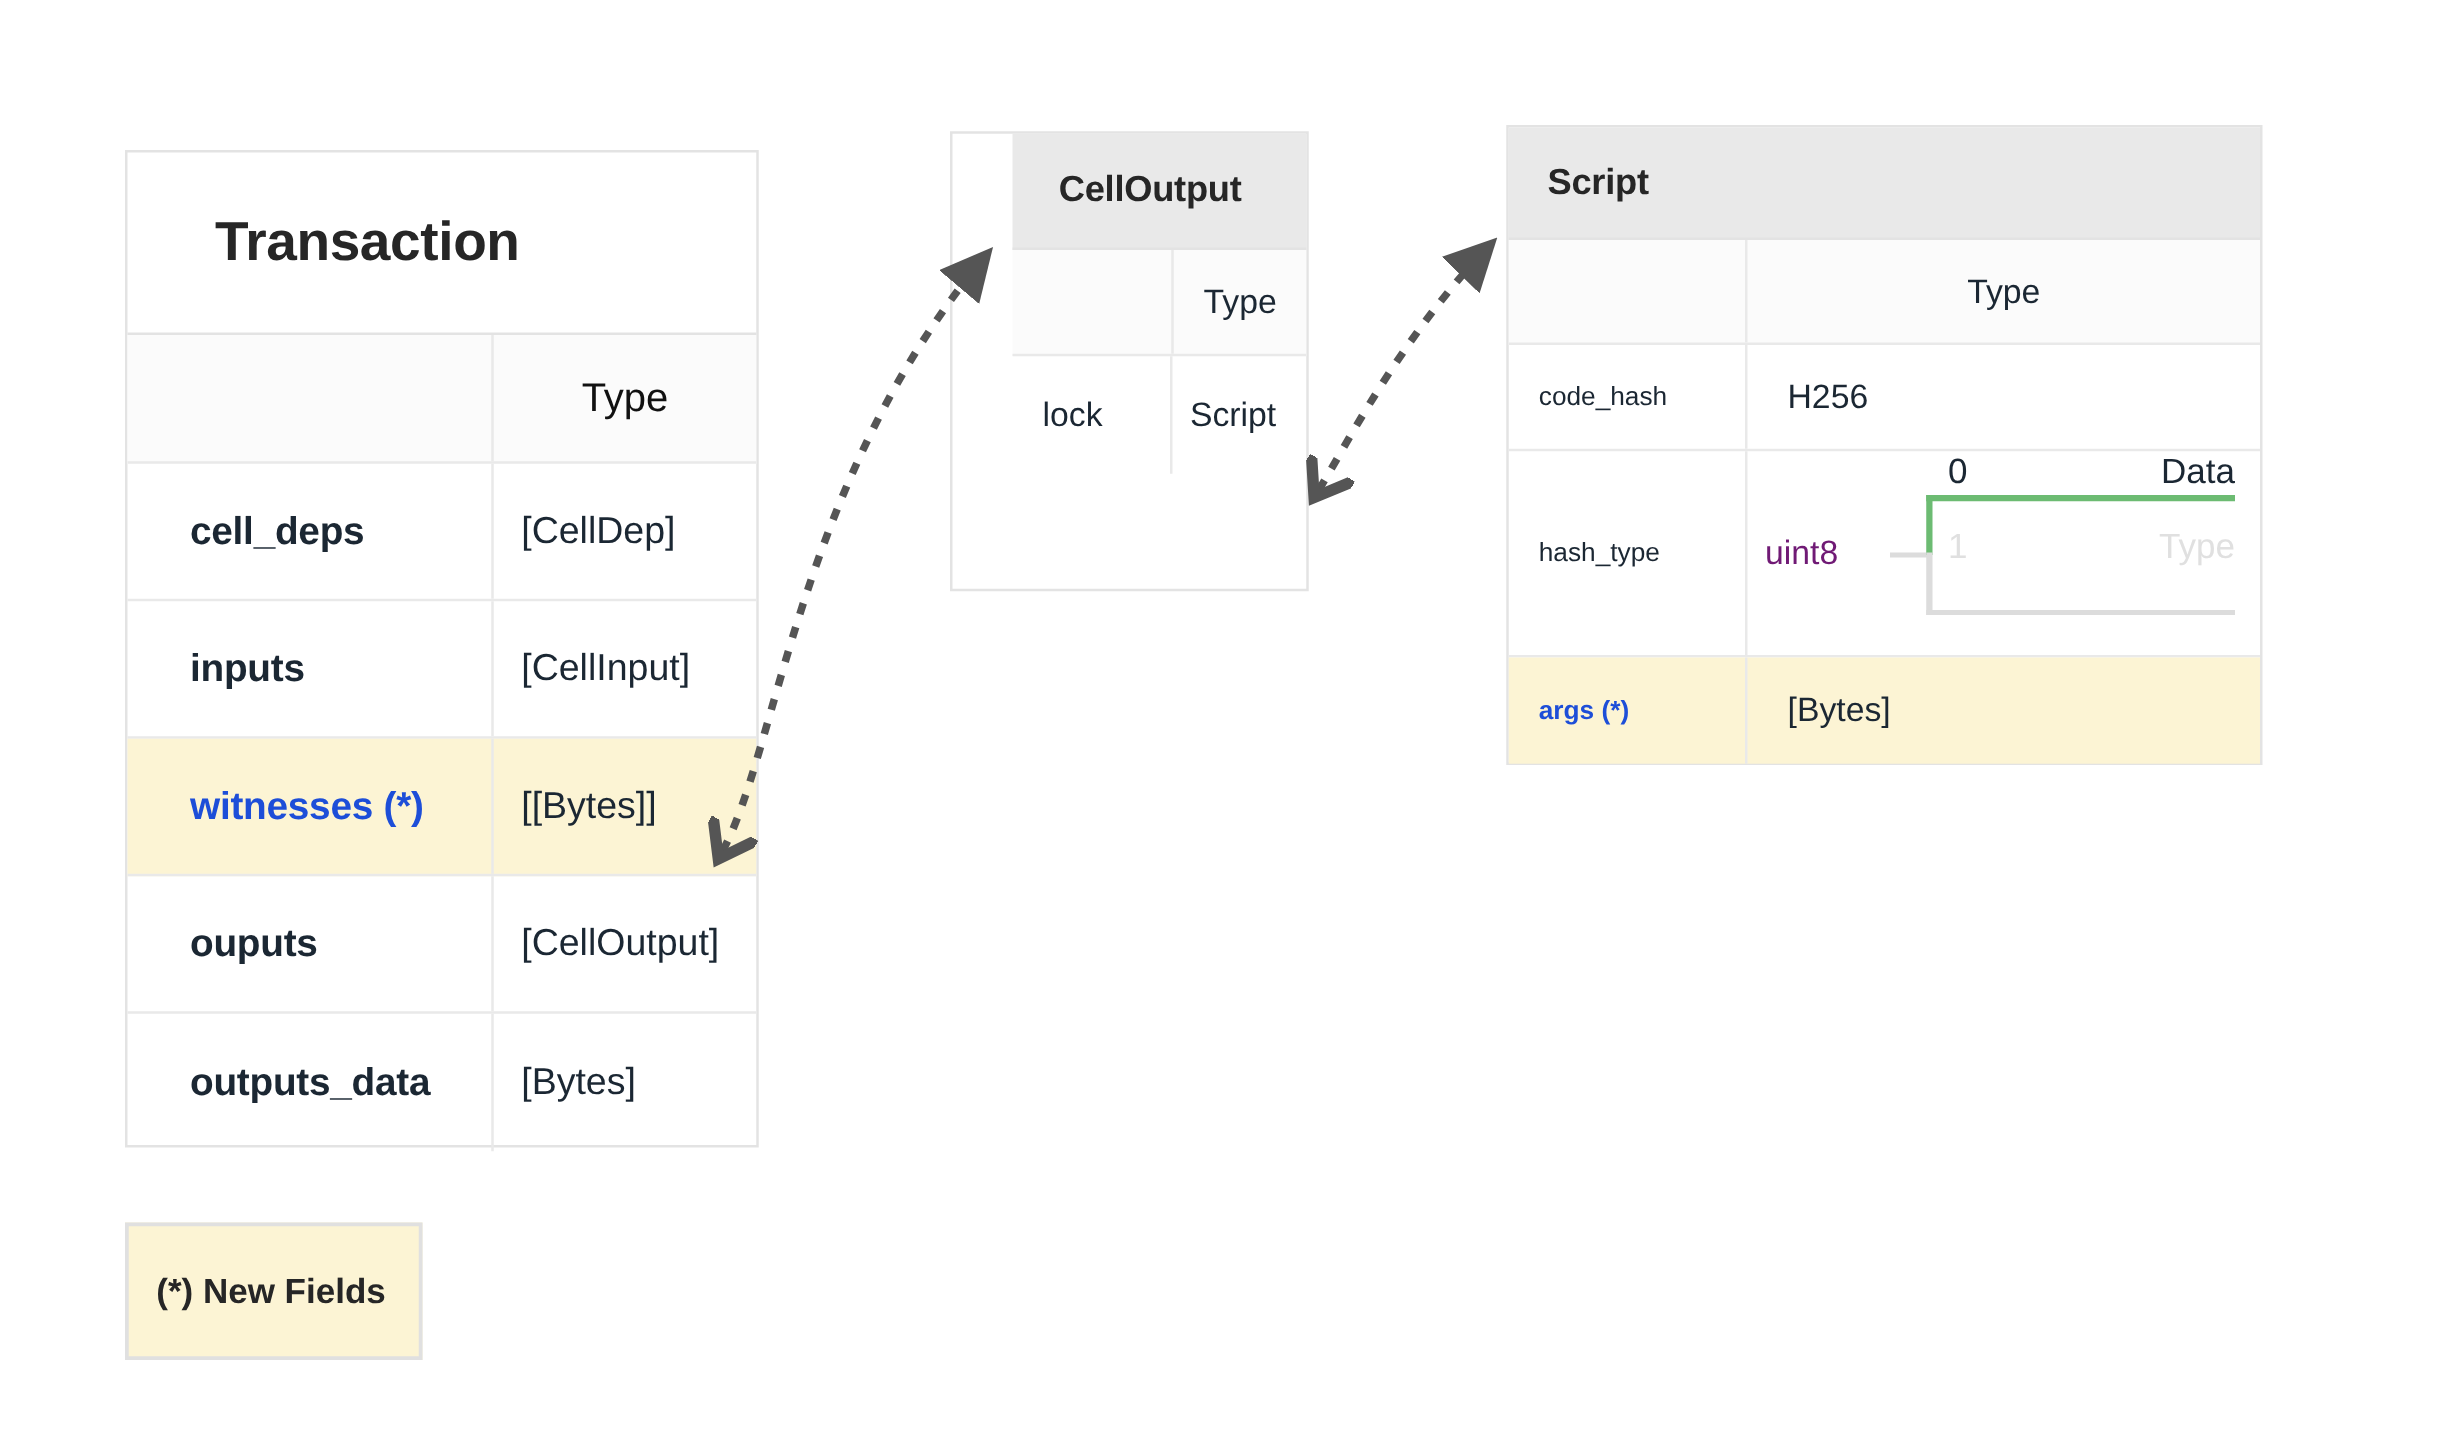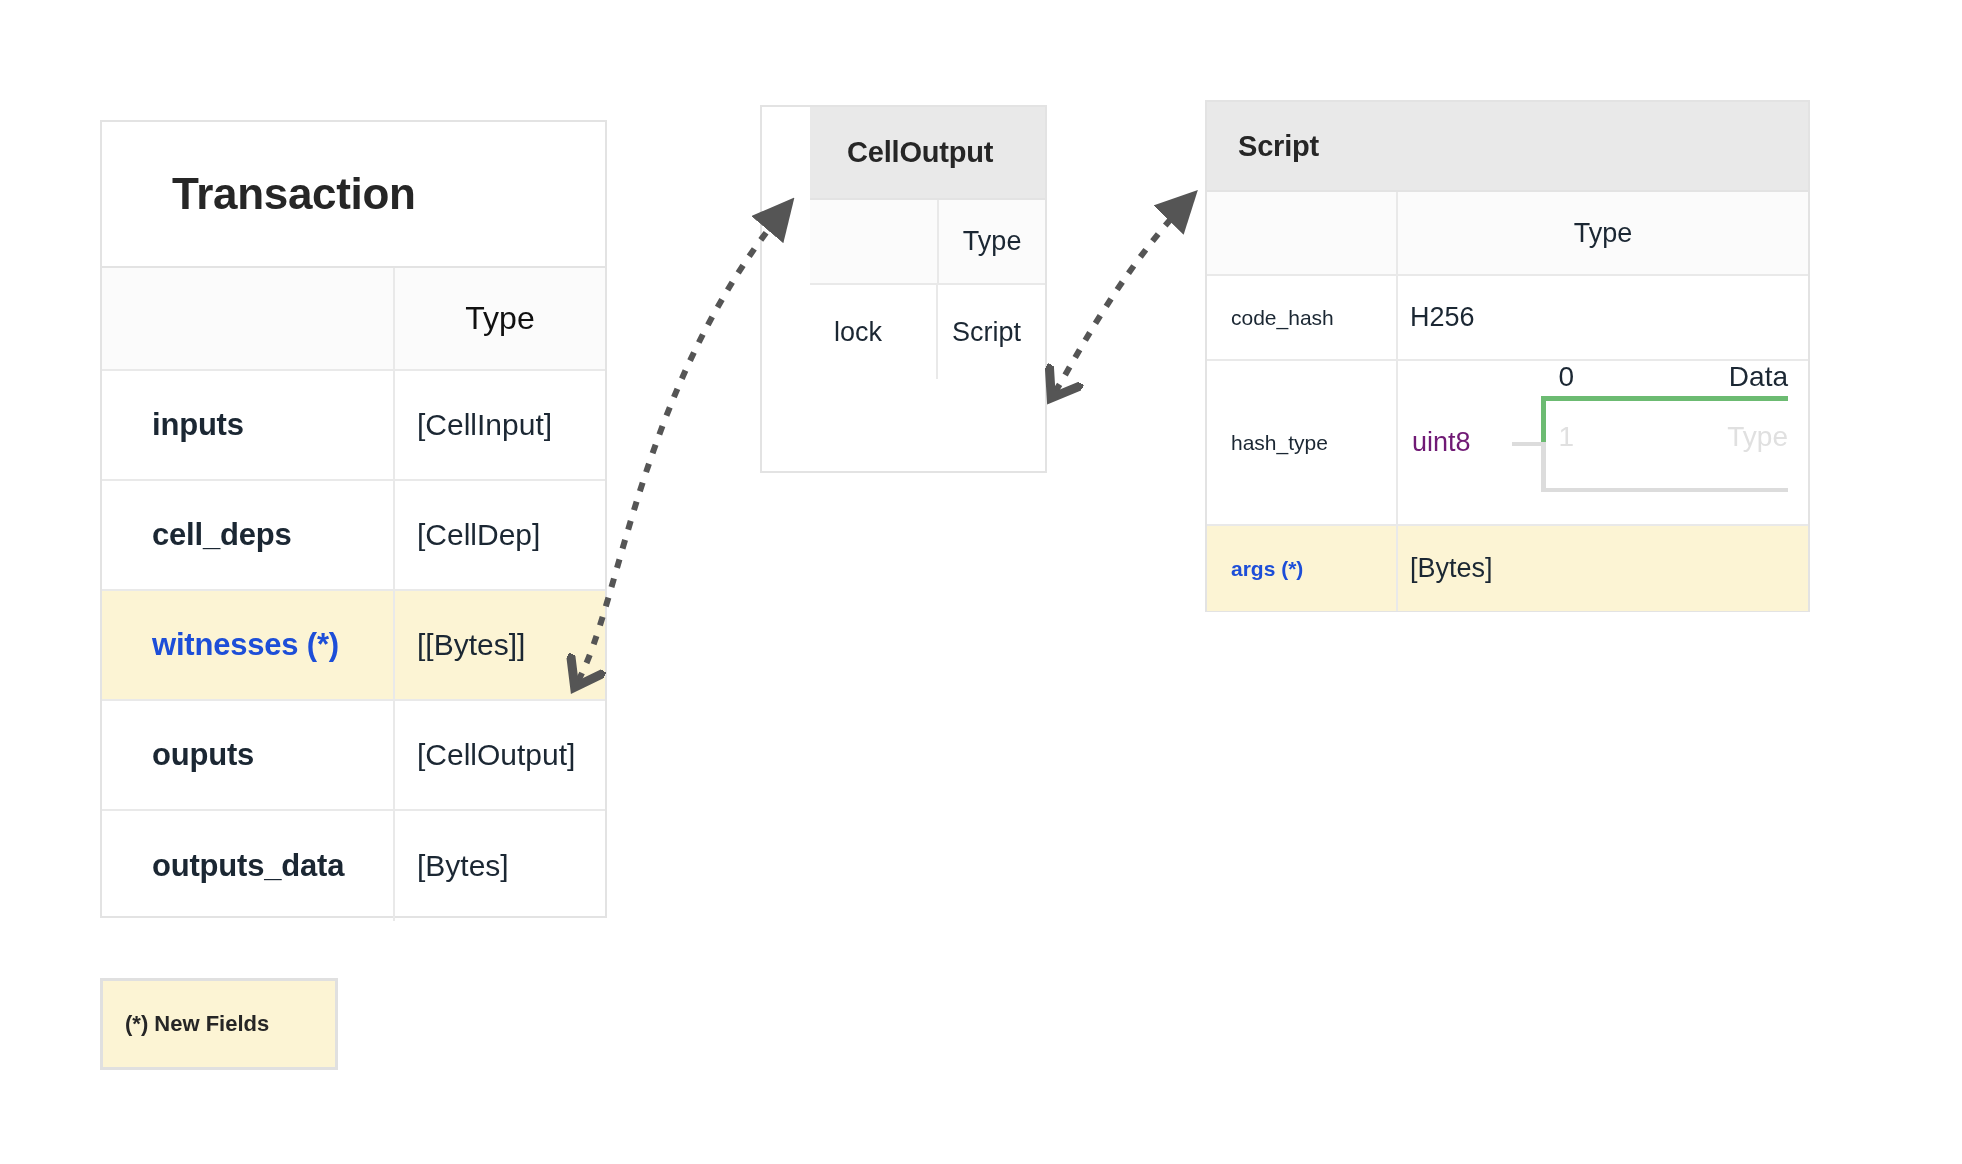--- a/index.html
+++ b/index.html
@@ -123,21 +123,21 @@
     letter-spacing: -0.2px;
   }
   #sc-card .row { height: 85px; }
   #sc-card .cell-name {
     width: 191px;
     padding-left: 24px;
     font-size: 21px;
   }
   #sc-card .cell-type {
     width: 410px;
-    padding-left: 12px;
+    padding-left: 32px;
     font-size: 27px;
   }
   #sc-card .hdr-row { height: 84px; }
   #sc-card .hdr-row .cell-type { padding-left: 0; }
   #sc-card .tall-row { height: 165px; }
   #sc-card .tall-row .cell-type { padding: 0; position: relative; }
 
   
   .enum-widget {
     position: relative;
@@ -195,28 +195,28 @@
   .enum-row-0 .enum-opt-key   { left: 90px; }
   .enum-row-0 .enum-opt-label { left: 240px; }
   .enum-row-1 .enum-opt-key   { left: 90px; }
   .enum-row-1 .enum-opt-label { left: 240px; }
   .enum-opt-wrap { position: absolute; left: 0; width: 100%; height: 34px; }
 
   
   #legend {
     position: absolute;
     left: 100px; top: 978px;
-    width: 238px; height: 92px;
+    width: 238px; height: 110px;
     box-sizing: border-box;
     border: 3px solid #e0e0e0;
     background: #fcf4d4;
     display: flex;
     align-items: center;
     padding-left: 22px;
-    font-size: 22px;
+    font-size: 28px;
     font-weight: bold;
     color: #262626;
   }
 
   
   #connectors {
     position: absolute;
     left: 0; top: 0;
     width: 1962px; height: 1164px;
     pointer-events: none;
@@ -229,27 +229,27 @@
 
   <div class="card" id="tx-card">
     <div class="card-title">Transaction</div>
 
     <div class="row hdr-row">
       <div class="cell-name"></div>
       <div class="cell-type">Type</div>
     </div>
 
     <div class="row">
+      <div class="cell-name">cell_deps</div>
+      <div class="cell-type">[CellDep]</div>
+    </div>
+
+    <div class="row">
       <div class="cell-name">inputs</div>
       <div class="cell-type">[CellInput]</div>
-    </div>
-
-    <div class="row">
-      <div class="cell-name">cell_deps</div>
-      <div class="cell-type">[CellDep]</div>
     </div>
 
     <div class="row new-field">
       <div class="cell-name">witnesses (*)</div>
       <div class="cell-type">[[Bytes]]</div>
     </div>
 
     <div class="row">
       <div class="cell-name">ouputs</div>
       <div class="cell-type">[CellOutput]</div>

